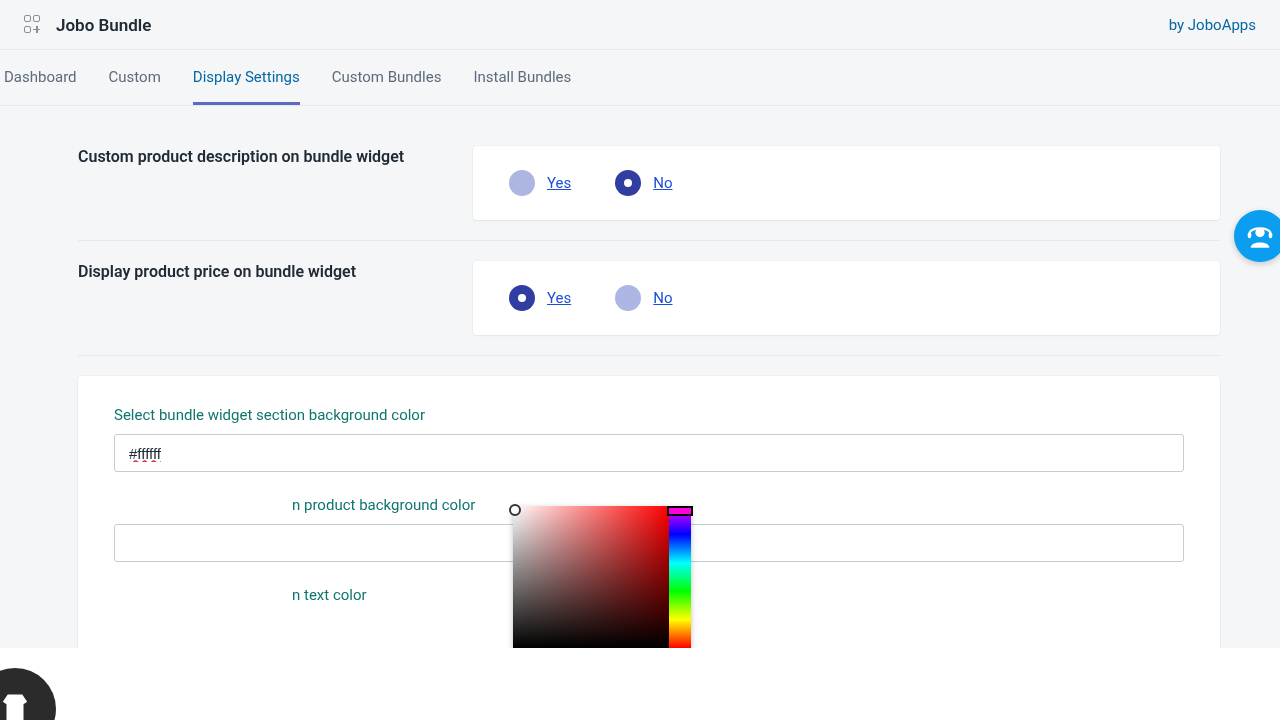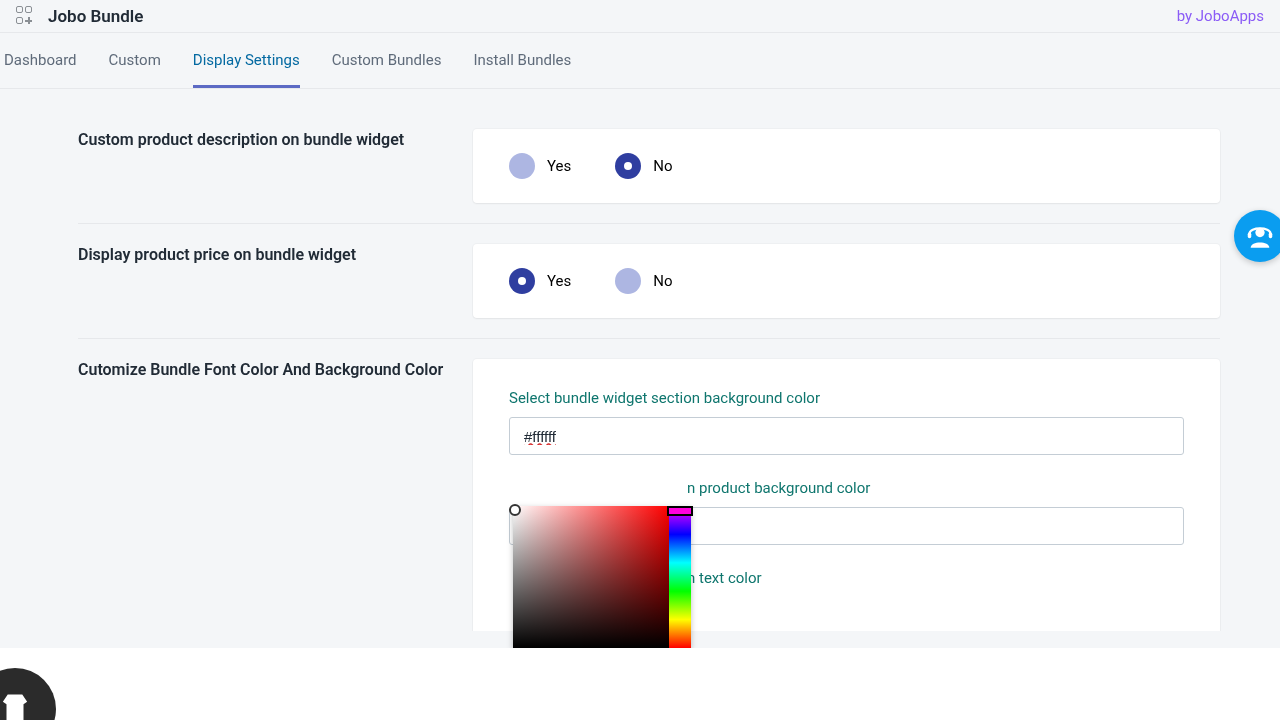--- a/index.html
+++ b/index.html
@@ -1,49 +1,49 @@
 <!DOCTYPE html>
 <html><head>
 <meta charset="utf-8">
 <style>
   * { box-sizing: border-box; margin: 0; padding: 0; }
   html, body { width: 1280px; height: 720px; font-family: -apple-system, BlinkMacSystemFont, "Segoe UI", Roboto, Helvetica, Arial, sans-serif; background: #f4f6f8; overflow: hidden; color: #212b36; }
   .app { width: 1280px; height: 720px; position: relative; }
 
   
-  .header { height: 33px; display: flex; align-items: center; justify-content: space-between; padding: 0 16px; background: #f4f6f8; border-bottom: 1px solid #e6e8eb; }
+  .header { height: 50px; display: flex; align-items: center; justify-content: space-between; padding: 0 24px; background: #f4f6f8; border-bottom: 1px solid #e6e8eb; }
   .header-left { display: flex; align-items: center; gap: 12px; }
   .app-icon { width: 20px; height: 20px; display: flex; flex-wrap: wrap; gap: 2px; }
   .app-icon span { width: 7px; height: 7px; border: 1.5px solid #8a8f94; border-radius: 2px; background: transparent; }
   .app-icon span:nth-child(4){ border-radius: 2px; position: relative; }
   .app-icon span.plus { border: none; position: relative; }
   .app-icon span.plus::before, .app-icon span.plus::after { content:""; position:absolute; background:#8a8f94; }
   .app-icon span.plus::before { left:3px; top:0; width:1.5px; height:7px; }
   .app-icon span.plus::after { top:3px; left:0; height:1.5px; width:7px; }
   .app-title { font-size: 17px; font-weight: 600; color: #212b36; }
-  .by { font-size: 15px; color: #8b5cf6; }
+  .by { font-size: 15px; color: #0369a1; }
 
   
   .tabs { display: flex; gap: 32px; padding: 0 4px; background: #f4f6f8; border-bottom: 1px solid #e6e8eb; }
   .tab { padding: 18px 0 16px 0; font-size: 15px; color: #5f6b7a; border-bottom: 3px solid transparent; cursor: pointer; }
   .tab.active { border-bottom-color: #5c6ac4; color: #0369a1; }
 
   
   .content { padding: 20px 60px 0 78px; height: calc(720px - 50px - 58px - 70px); overflow: hidden; }
   .row { display: flex; border-bottom: 1px solid #e6e8eb; padding: 20px 0; }
   .row:last-child { border-bottom: none; }
   .row-label { width: 395px; font-size: 16px; font-weight: 600; color: #212b36; line-height: 1.35; }
   .row-body { flex: 1; }
   .card { background: #fff; border-radius: 4px; box-shadow: 0 1px 2px rgba(0,0,0,0.05), 0 0 0 1px rgba(63,63,68,0.03); padding: 24px 36px; }
   .radios { display: flex; gap: 44px; align-items: center; }
   .radio { display: flex; align-items: center; gap: 12px; cursor: pointer; }
   .radio-dot { width: 26px; height: 26px; border-radius: 50%; background: #adb6e2; position: relative; }
   .radio-dot.selected { background: #2f3ea0; }
   .radio-dot.selected::after { content:""; position:absolute; left:50%; top:50%; width:8px; height:8px; background:#fff; border-radius:50%; transform:translate(-50%,-50%);}  
-  .radio-label { font-size: 15px; color: #000000; }
+  .radio-label { font-size: 15px; color: #1d4ed8; text-decoration: underline; }
 
   .field-label { font-size: 15px; color: #0f766e; margin-bottom: 10px; margin-top: 24px; }
   .field-label:first-child { margin-top: 0; }
   .text-input { width: 100%; height: 38px; border: 1px solid #c4cdd5; border-radius: 3px; padding: 0 14px; font-size: 15px; color: #212b36; background: #fff; }
   .text-input.typo { text-decoration: underline wavy #d72c2c; text-decoration-skip-ink: none; }
 
   
   .picker { position: absolute; left: 513px; top: 506px; width: 178px; height: 142px; display: flex; box-shadow: 0 2px 6px rgba(0,0,0,0.25); }
   .sv-panel { width: 156px; height: 142px; position: relative; background: linear-gradient(to top, #000, transparent), linear-gradient(to right, #fff, #ff0000); }
   .sv-handle { position: absolute; left: -4px; top: -2px; width: 12px; height: 12px; border: 2px solid #333; border-radius: 50%; background: #fff; }
@@ -117,21 +117,20 @@
             <div class="radio">
               <div class="radio-dot"></div>
               <div class="radio-label">No</div>
             </div>
           </div>
         </div>
       </div>
     </div>
 
     <div class="row" style="border-bottom:none;">
-      <div class="row-label">Cutomize Bundle Font Color And Background Color</div>
       <div class="row-body">
         <div class="card" style="padding-top:30px; padding-bottom:60px;">
           <div class="field-label">Select bundle widget section background color</div>
           <input class="text-input typo" value="#ffffff" style="">
           <div class="field-label" style="padding-left:178px;">n product background color</div>
           <input class="text-input" value="" style="padding-left: 192px;">
           <div class="field-label" style="padding-left:178px;">n text color</div>
         </div>
       </div>
     </div>

